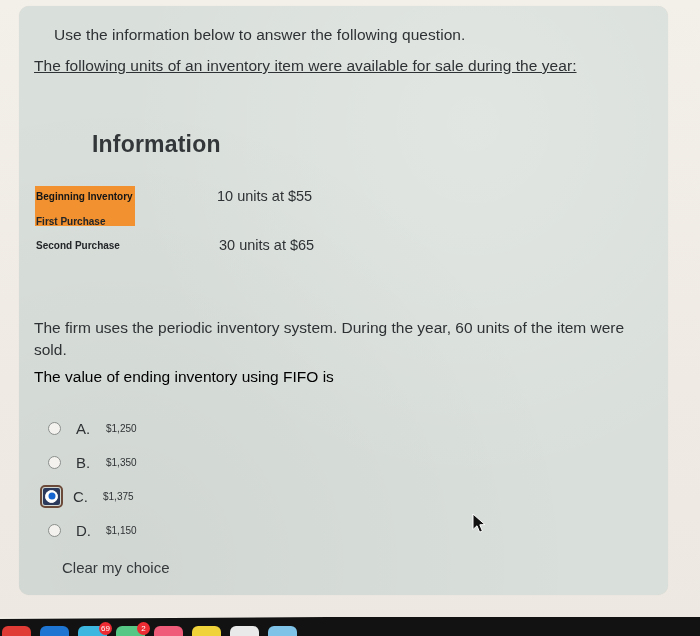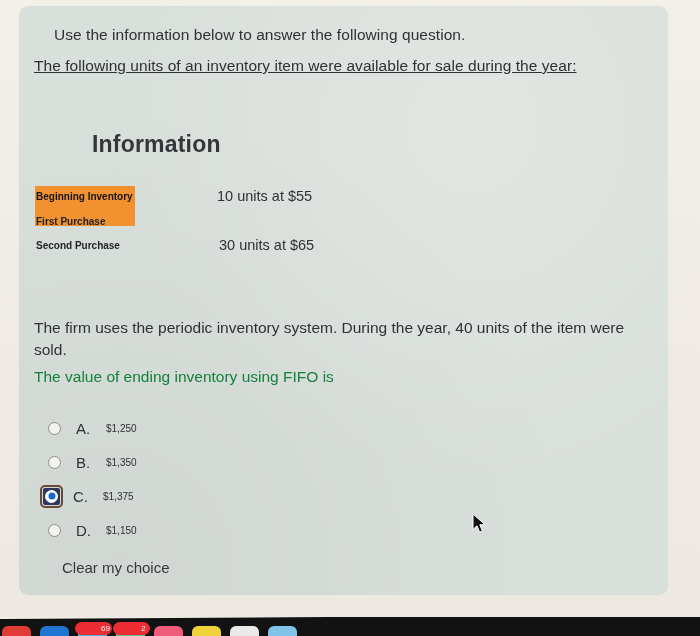--- a/index.html
+++ b/index.html
@@ -124,21 +124,21 @@
     width: 625px;
     font-size: 15.5px;
     line-height: 22px;
     color: #2f3234;
   }
   #fifo-question {
     position: absolute;
     left: 15px;
     top: 362px;
     font-size: 15.5px;
-    color: #15803d;
+    color: #000000;
     white-space: nowrap;
   }
 
   
   #answers {
     position: absolute;
     left: 24px;
     top: 405px;
     width: 300px;
   }
@@ -265,21 +265,20 @@
     top: -4px;
     min-width: 13px;
     height: 13px;
     border-radius: 7px;
     background: #ec2b32;
     color: #ffffff;
     font-size: 8px;
     line-height: 13px;
     text-align: center;
     font-family: "Liberation Sans", sans-serif;
-    padding-left: 24px;
   }
 </style>
 </head>
 <body>
 
 <div id="photo-frame">
 
   <div id="quiz-card">
     <div class="card-inner">
 
@@ -303,21 +302,21 @@
         <div class="inv-row">
           <span class="inv-label">Second Purchase</span>
           <span class="inv-value">30 units at $65</span>
         </div>
 
         <div class="inv-row">
         </div>
 
       </div>
 
-      <div id="body-para">The firm uses the periodic inventory system. During the year, 40 units of the item were sold.</div>
+      <div id="body-para">The firm uses the periodic inventory system. During the year, 60 units of the item were sold.</div>
 
       <div id="fifo-question">The value of ending inventory using FIFO is</div>
 
       <div id="answers">
 
         <div class="answer-row">
           <span class="radio-wrap">
             <span class="radio"></span>
           </span>
           <span class="answer-letter">A.</span>

